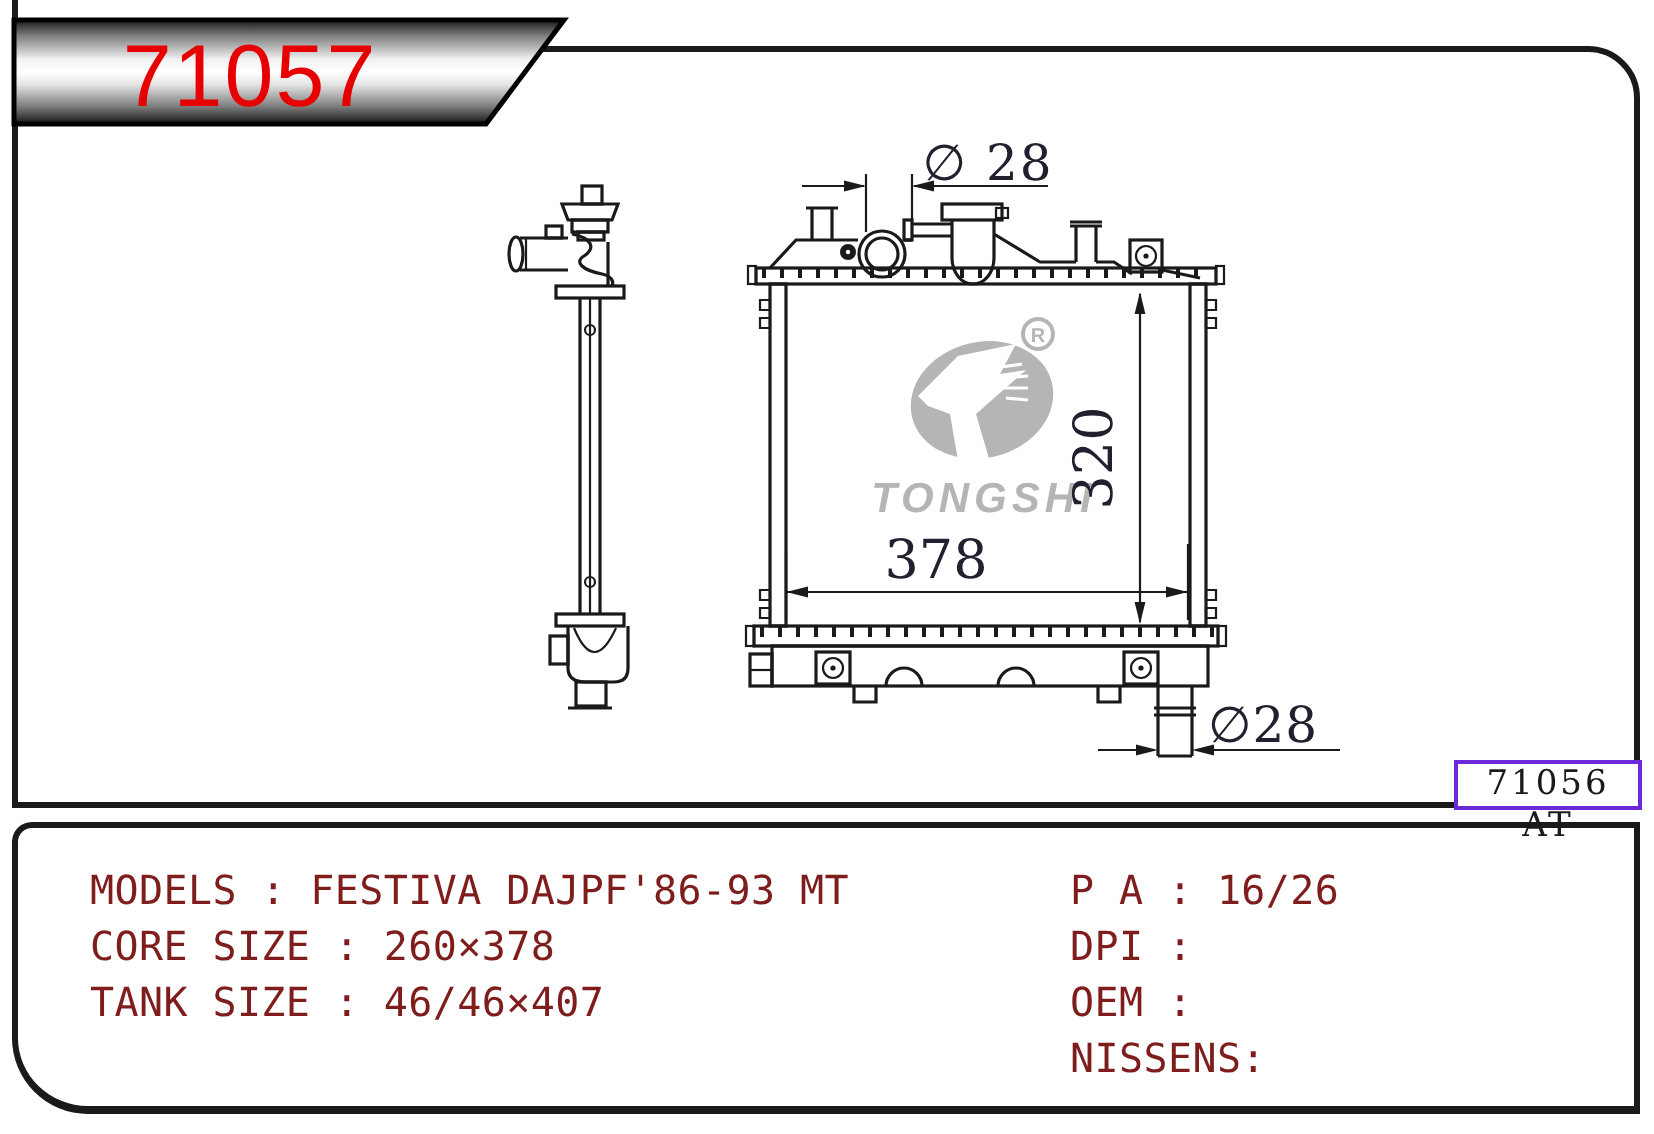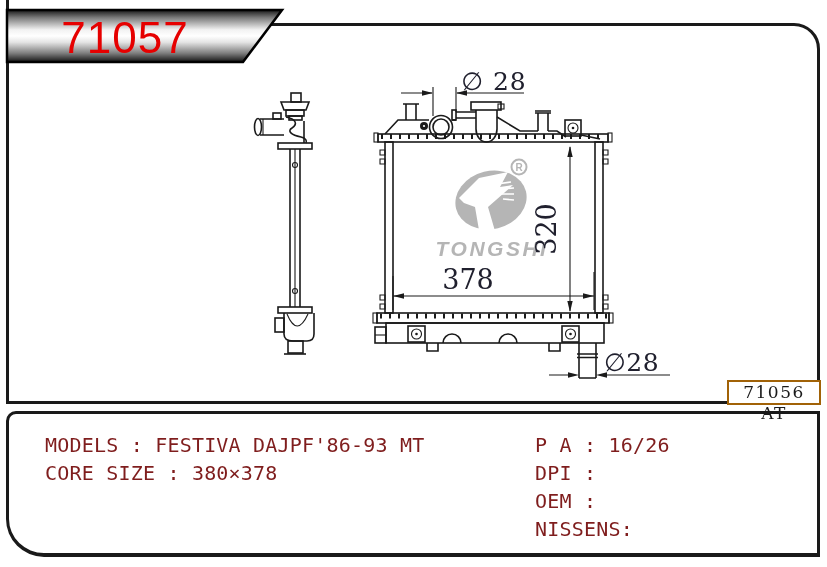--- a/index.html
+++ b/index.html
@@ -8,21 +8,21 @@
   .abs{position:absolute;}
   
   #left-line-ext{left:6px;top:0;width:3px;height:26px;background:#1a1a1a;}
   #drawing-box{left:6px;top:23px;width:814px;height:381px;box-sizing:border-box;
       border:3px solid #1a1a1a;border-radius:0 26px 0 0;background:#fff;}
   #specs-box{left:6px;top:411px;width:814px;height:146px;box-sizing:border-box;
       border:3px solid #1a1a1a;border-bottom-width:4px;
       border-radius:10px 0 0 38px;background:#fff;}
   #art{left:0;top:0;width:827px;height:410px;}
   #ref-box{left:727px;top:380px;width:94px;height:25px;box-sizing:border-box;
-      border:2px solid #a16207;background:#fff;text-align:center;
+      border:2px solid #6d28d9;background:#fff;text-align:center;
       font:17px/21px "DejaVu Serif","Liberation Serif",serif;
       letter-spacing:1.5px;color:#1a1a1a;}
   .spec-col{width:460px;}
   #spec-left{left:45px;top:431px;}
   #spec-right{left:535px;top:431px;}
   .spec-line{height:28px;font:20px/28px "DejaVu Sans Mono",monospace;
       color:#7f1d1d;letter-spacing:.2px;white-space:pre;}
   
   .ln{stroke:#1a1a1a;stroke-width:1.6;fill:none;}
   .thin{stroke:#1a1a1a;stroke-width:1.1;fill:none;}
@@ -165,20 +165,21 @@
       <polygon class="fillblk" points="596,375 607,372.3 607,377.7"></polygon>
       <text class="dimtext" x="604" y="371" font-size="25" letter-spacing="0.5">∅28</text>
     </g>
   </g>
 </svg>
 
 <div class="abs" id="ref-box">71056 AT</div>
 
 <div class="abs spec-col" id="spec-left">
   <div class="spec-line">MODELS : FESTIVA DAJPF'86-93 MT</div>
-  <div class="spec-line">CORE SIZE : 380×378</div>
+  <div class="spec-line">CORE SIZE : 260×378</div>
+  <div class="spec-line">TANK SIZE : 46/46×407</div>
 </div>
 <div class="abs spec-col" id="spec-right">
   <div class="spec-line">P A : 16/26</div>
   <div class="spec-line">DPI :</div>
   <div class="spec-line">OEM :</div>
   <div class="spec-line">NISSENS:</div>
 </div>
 
 </body></html>

